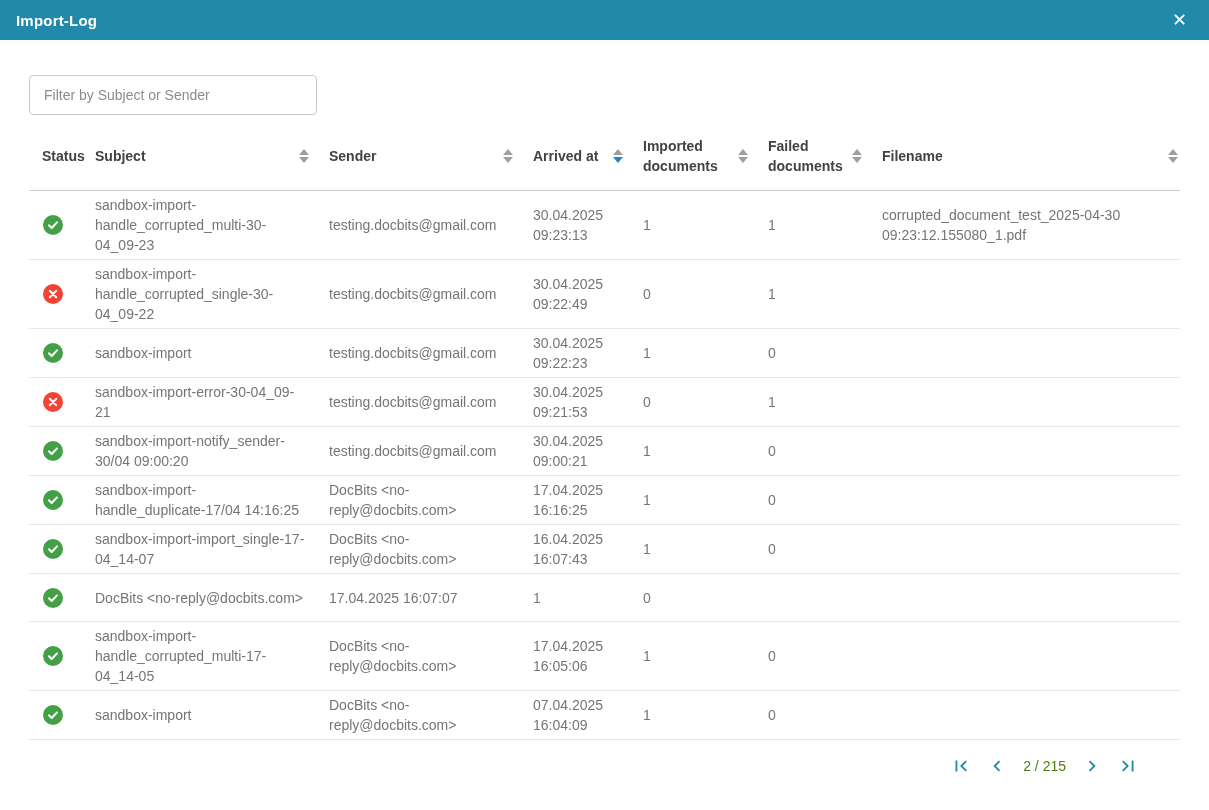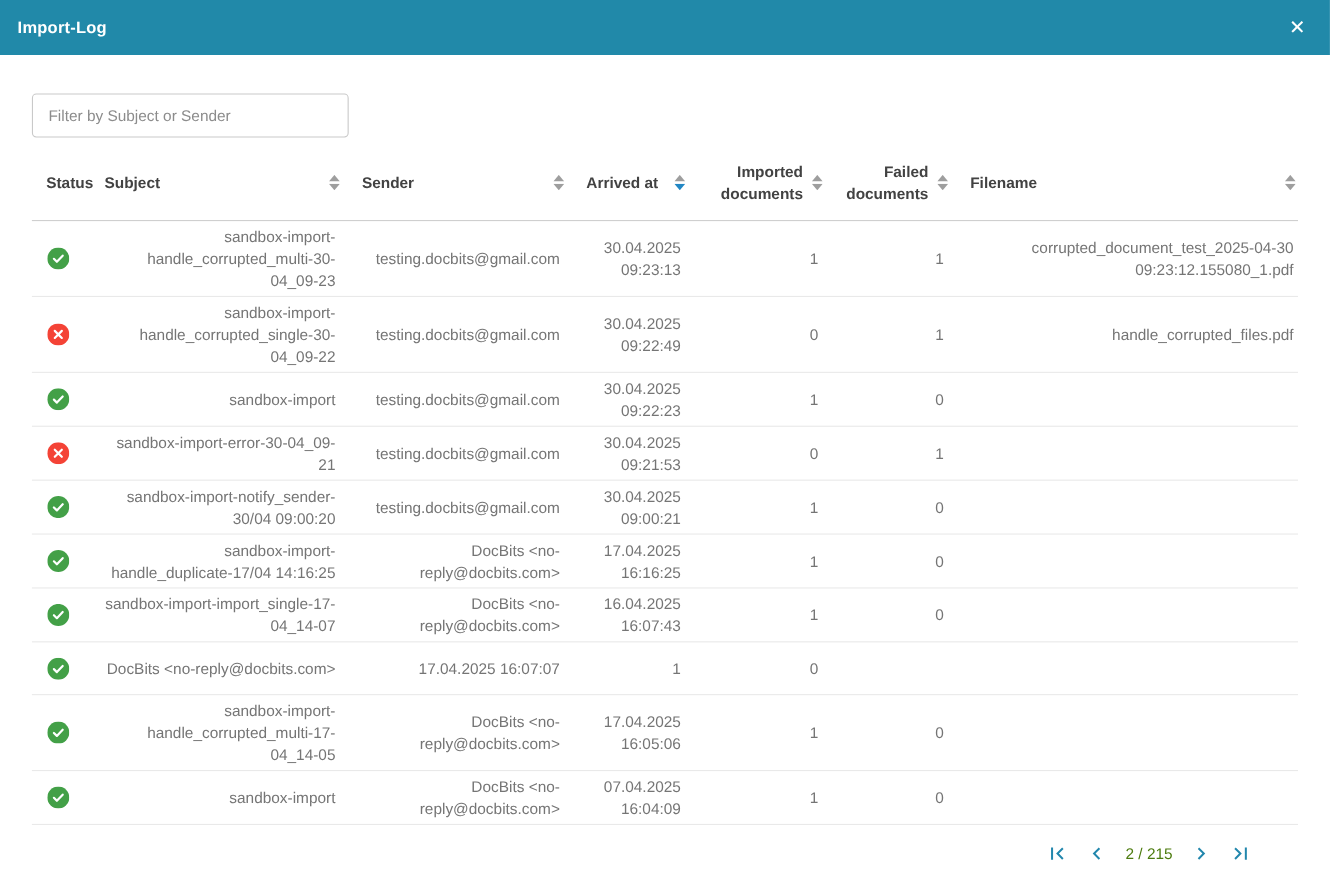--- a/index.html
+++ b/index.html
@@ -12,32 +12,32 @@
     --txt-head:#424242;
     --txt-cell:#757575;
     --border-row:#e9e9e9;
     --border-head:#cfcfcf;
     --cols:66px 234px 204px 110px 125px 114px 1fr;
   }
   *{box-sizing:border-box;margin:0;padding:0;}
   html,body{width:1209px;height:810px;overflow:hidden;background:#fff;
     font-family:"Liberation Sans","DejaVu Sans",sans-serif;}
   
-  .dialog-header{height:50px;background:var(--teal);display:flex;align-items:center;
+  .dialog-header{height:40px;background:var(--teal);display:flex;align-items:center;
     justify-content:space-between;padding:0 18px 0 16px;}
   .dialog-title{color:#fff;font-size:15px;font-weight:bold;letter-spacing:.2px;}
   .close-btn{background:none;border:none;color:#fff;font-size:18px;line-height:1;
     cursor:pointer;padding:4px;font-family:inherit;}
   
   .content{padding:35px 29px 0 29px;}
   .filter-input{width:288px;height:40px;border:1px solid #c9c9c9;border-radius:4px;
     padding:0 14px;font-size:14px;color:#737373;outline:none;font-family:inherit;}
   .filter-input::placeholder{color:#8c8c8c;}
   
-  .table{margin-top:6px;text-align:right;}
+  .table{margin-top:6px;}
   .thead-row{display:grid;grid-template-columns:var(--cols);align-items:center;
     min-height:70px;border-bottom:1px solid var(--border-head);}
   .th{display:flex;align-items:center;justify-content:space-between;
     padding-right:20px;font-size:14px;font-weight:bold;color:var(--txt-head);
     line-height:20px;}
   .th:first-child{padding-left:13px;}
   .th:last-child{padding-right:2px;gap:48px;}
   .sort-icon{display:inline-flex;flex-direction:column;gap:2px;flex:none;
     margin-left:8px;cursor:pointer;}
   .sort-icon .tri{fill:var(--sort-gray);}
@@ -165,21 +165,20 @@
                 <circle cx="10" cy="10" r="10" fill="#f44336"></circle>
                 <path d="M6.8 6.8l6.4 6.4M13.2 6.8l-6.4 6.4" stroke="#fff" stroke-width="2" fill="none" stroke-linecap="round"></path>
               </svg>
             </span>
     </div>
     <div class="td col-subject">sandbox-import-handle_corrupted_single-30-04_09-22</div>
     <div class="td col-sender">testing.docbits@gmail.com</div>
     <div class="td col-arrived">30.04.2025 09:22:49</div>
     <div class="td col-imported">0</div>
     <div class="td col-failed">1</div>
-    <div class="td col-filename">handle_corrupted_files.pdf</div>
   </div>
         <div class="tr">
     <div class="td col-status">
       <span class="status-icon">
               <svg width="20" height="20" viewBox="0 0 20 20">
                 <circle cx="10" cy="10" r="10" fill="#43a047"></circle>
                 <path d="M6 10.3l2.7 2.7 5.3-5.6" stroke="#fff" stroke-width="2" fill="none" stroke-linecap="round" stroke-linejoin="round"></path>
               </svg>
             </span>
     </div>

